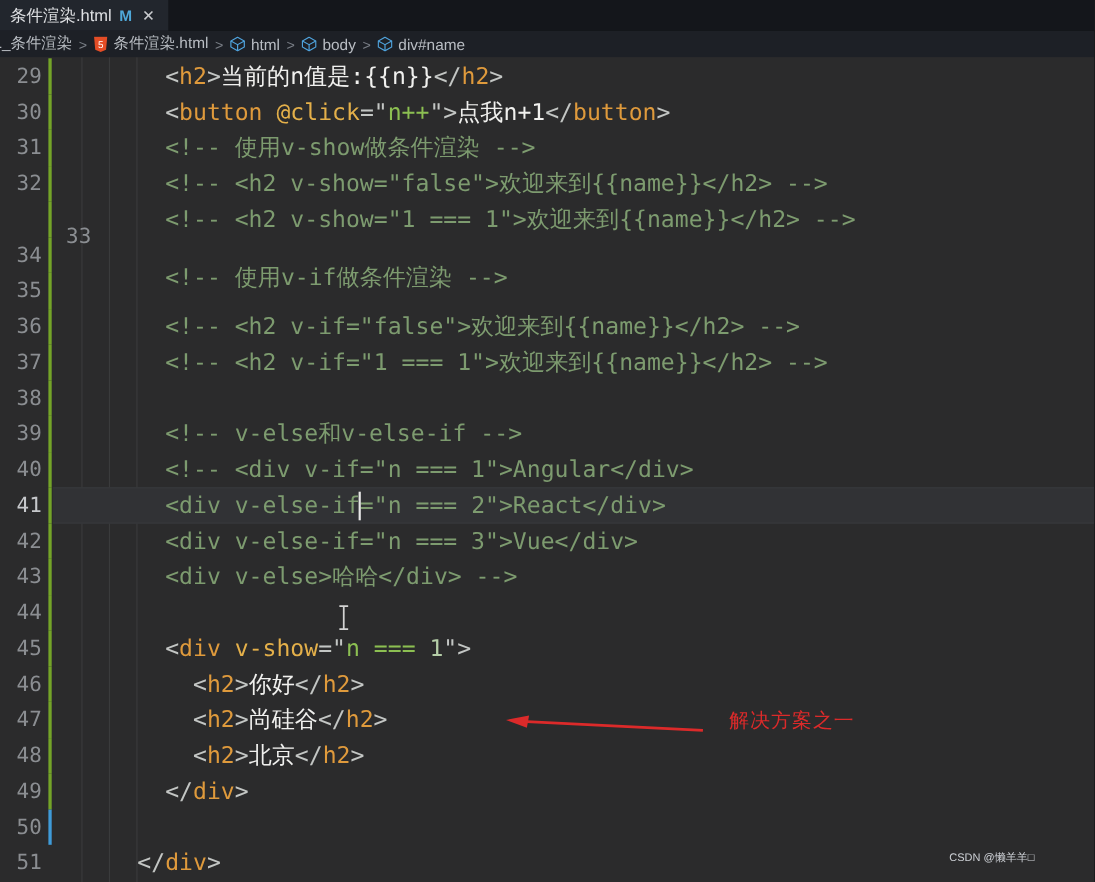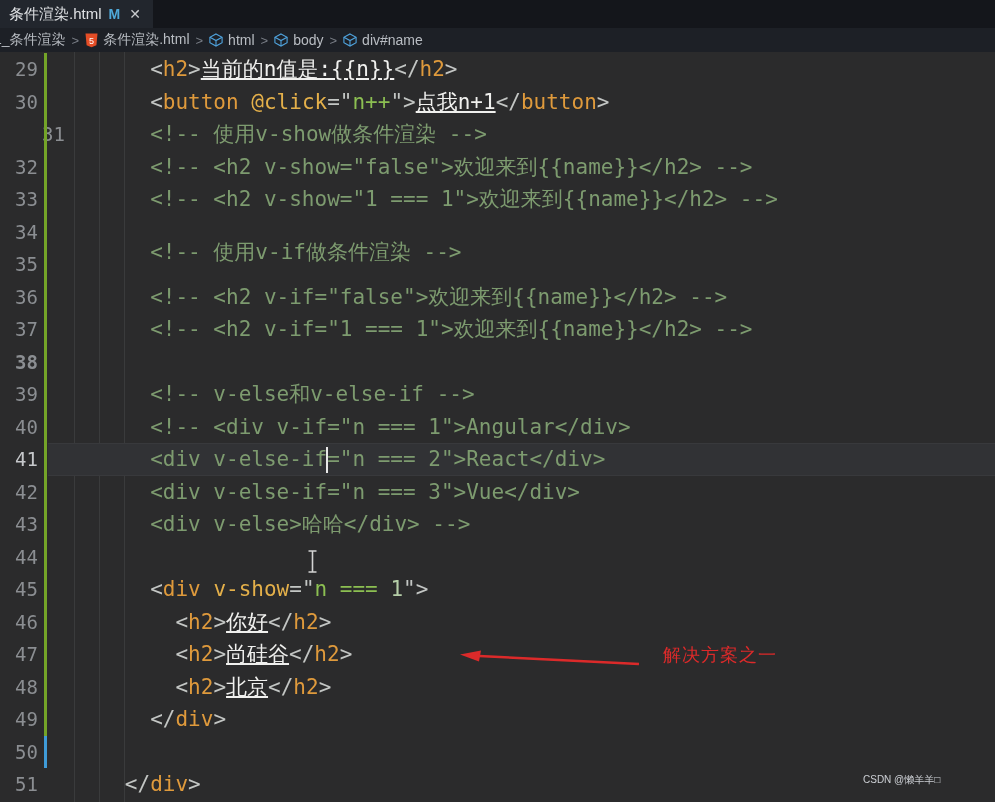--- a/index.html
+++ b/index.html
@@ -33,21 +33,21 @@
   .ln{position:absolute;left:0;width:38px;text-align:right;font-size:19px;line-height:32.5px;color:#8b8e92;}
   .ln.cur{color:#c6c8cb;}
   .gbar{position:absolute;left:44px;width:3px;}
   .gbar.mod{background:#74a428;}
   .gbar.add{background:#3f9bd8;}
   .lines{position:absolute;left:49px;top:0;right:0;bottom:0;}
   .line{position:absolute;left:0;right:0;height:32.5px;line-height:32.5px;font-size:21px;white-space:pre;cursor:text;}
   .tok-p{color:#c3c6c4;}
   .tok-tag{color:#df9a3c;}
   .tok-attr{color:#e4b04a;}
-  .tok-txt{color:#f0f0ee;text-decoration:underline;}
+  .tok-txt{color:#f0f0ee;}
   .tok-expr{color:#8cbf52;}
   .tok-num{color:#b5cea8;}
   .tok-com{color:#7d9b6f;}
   .caret{position:absolute;width:2px;height:26px;background:#e8e8e8;}
 
   
   .annot-text{position:absolute;font-size:18px;color:#dc2a2a;letter-spacing:1px;white-space:nowrap;
               font-family:"Liberation Sans","DejaVu Sans",sans-serif;}
   .annot-arrow,.ibeam{position:absolute;}
   .watermark{position:absolute;left:863px;top:773px;font-size:10px;color:rgba(225,229,235,0.88);white-space:nowrap;}
@@ -106,35 +106,35 @@
   <div class="editor" id="editor">
     <div class="guide" style="left:74px"></div>
     <div class="guide" style="left:99px"></div>
     <div class="guide" style="left:124px"></div>
     <div class="cur-line-bg" id="curline" style="top: 391px;"></div>
     <div class="gutter" id="gutter">
         <div class="ln" style="top: 1px;">29</div>
         <div class="gbar mod" style="top: 1px; height: 32.5px;"></div>
         <div class="ln" style="top: 33.5px;">30</div>
         <div class="gbar mod" style="top: 33.5px; height: 32.5px;"></div>
-        <div class="ln" style="top: 66px; padding-left: 27px;">31</div>
+        <div class="ln" style="top: 66px;">31</div>
         <div class="gbar mod" style="top: 66px; height: 32.5px;"></div>
         <div class="ln" style="top: 98.5px;">32</div>
         <div class="gbar mod" style="top: 98.5px; height: 32.5px;"></div>
-        <div class="ln" style="top: 131px;">33</div>
+        <div class="ln" style="top: 147px; margin-left: 45px;">33</div>
         <div class="gbar mod" style="top: 131px; height: 32.5px;"></div>
         <div class="ln" style="top: 163.5px;">34</div>
         <div class="gbar mod" style="top: 163.5px; height: 32.5px;"></div>
         <div class="ln" style="top: 196px;">35</div>
         <div class="gbar mod" style="top: 196px; height: 32.5px;"></div>
         <div class="ln" style="top: 228.5px;">36</div>
         <div class="gbar mod" style="top: 228.5px; height: 32.5px;"></div>
         <div class="ln" style="top: 261px;">37</div>
         <div class="gbar mod" style="top: 261px; height: 32.5px;"></div>
-        <div class="ln" style="top: 293.5px; font-weight: bold;">38</div>
+        <div class="ln" style="top: 293.5px;">38</div>
         <div class="gbar mod" style="top: 293.5px; height: 32.5px;"></div>
         <div class="ln" style="top: 326px;">39</div>
         <div class="gbar mod" style="top: 326px; height: 32.5px;"></div>
         <div class="ln" style="top: 358.5px;">40</div>
         <div class="gbar mod" style="top: 358.5px; height: 32.5px;"></div>
         <div class="ln cur" style="top: 391px;">41</div>
         <div class="gbar mod" style="top: 391px; height: 32.5px;"></div>
         <div class="ln" style="top: 423.5px;">42</div>
         <div class="gbar mod" style="top: 423.5px; height: 32.5px;"></div>
         <div class="ln" style="top: 456px;">43</div>

